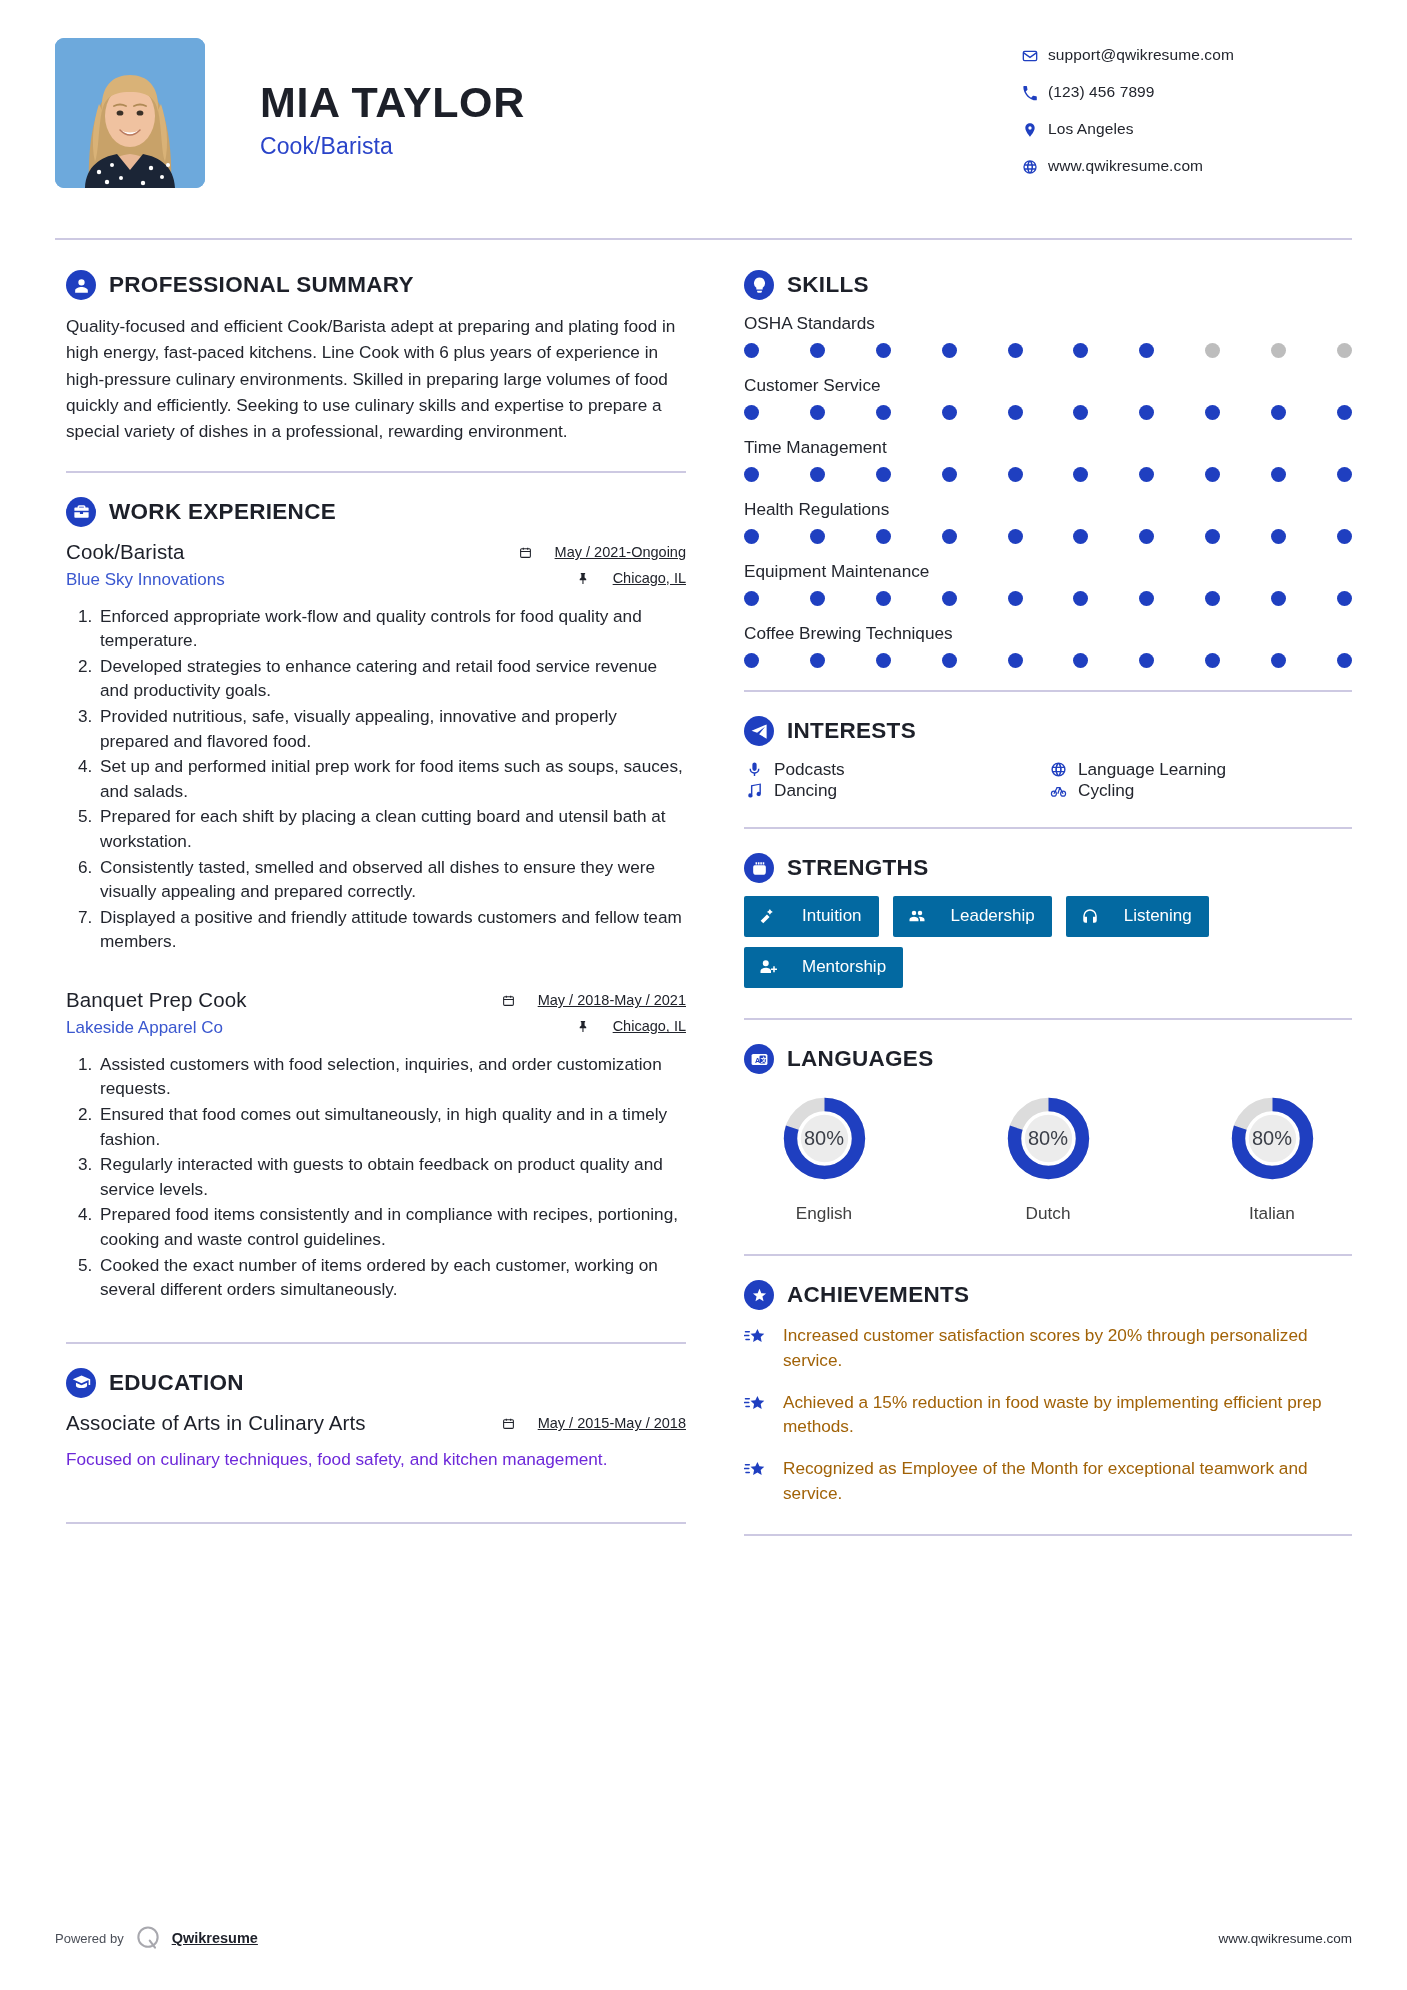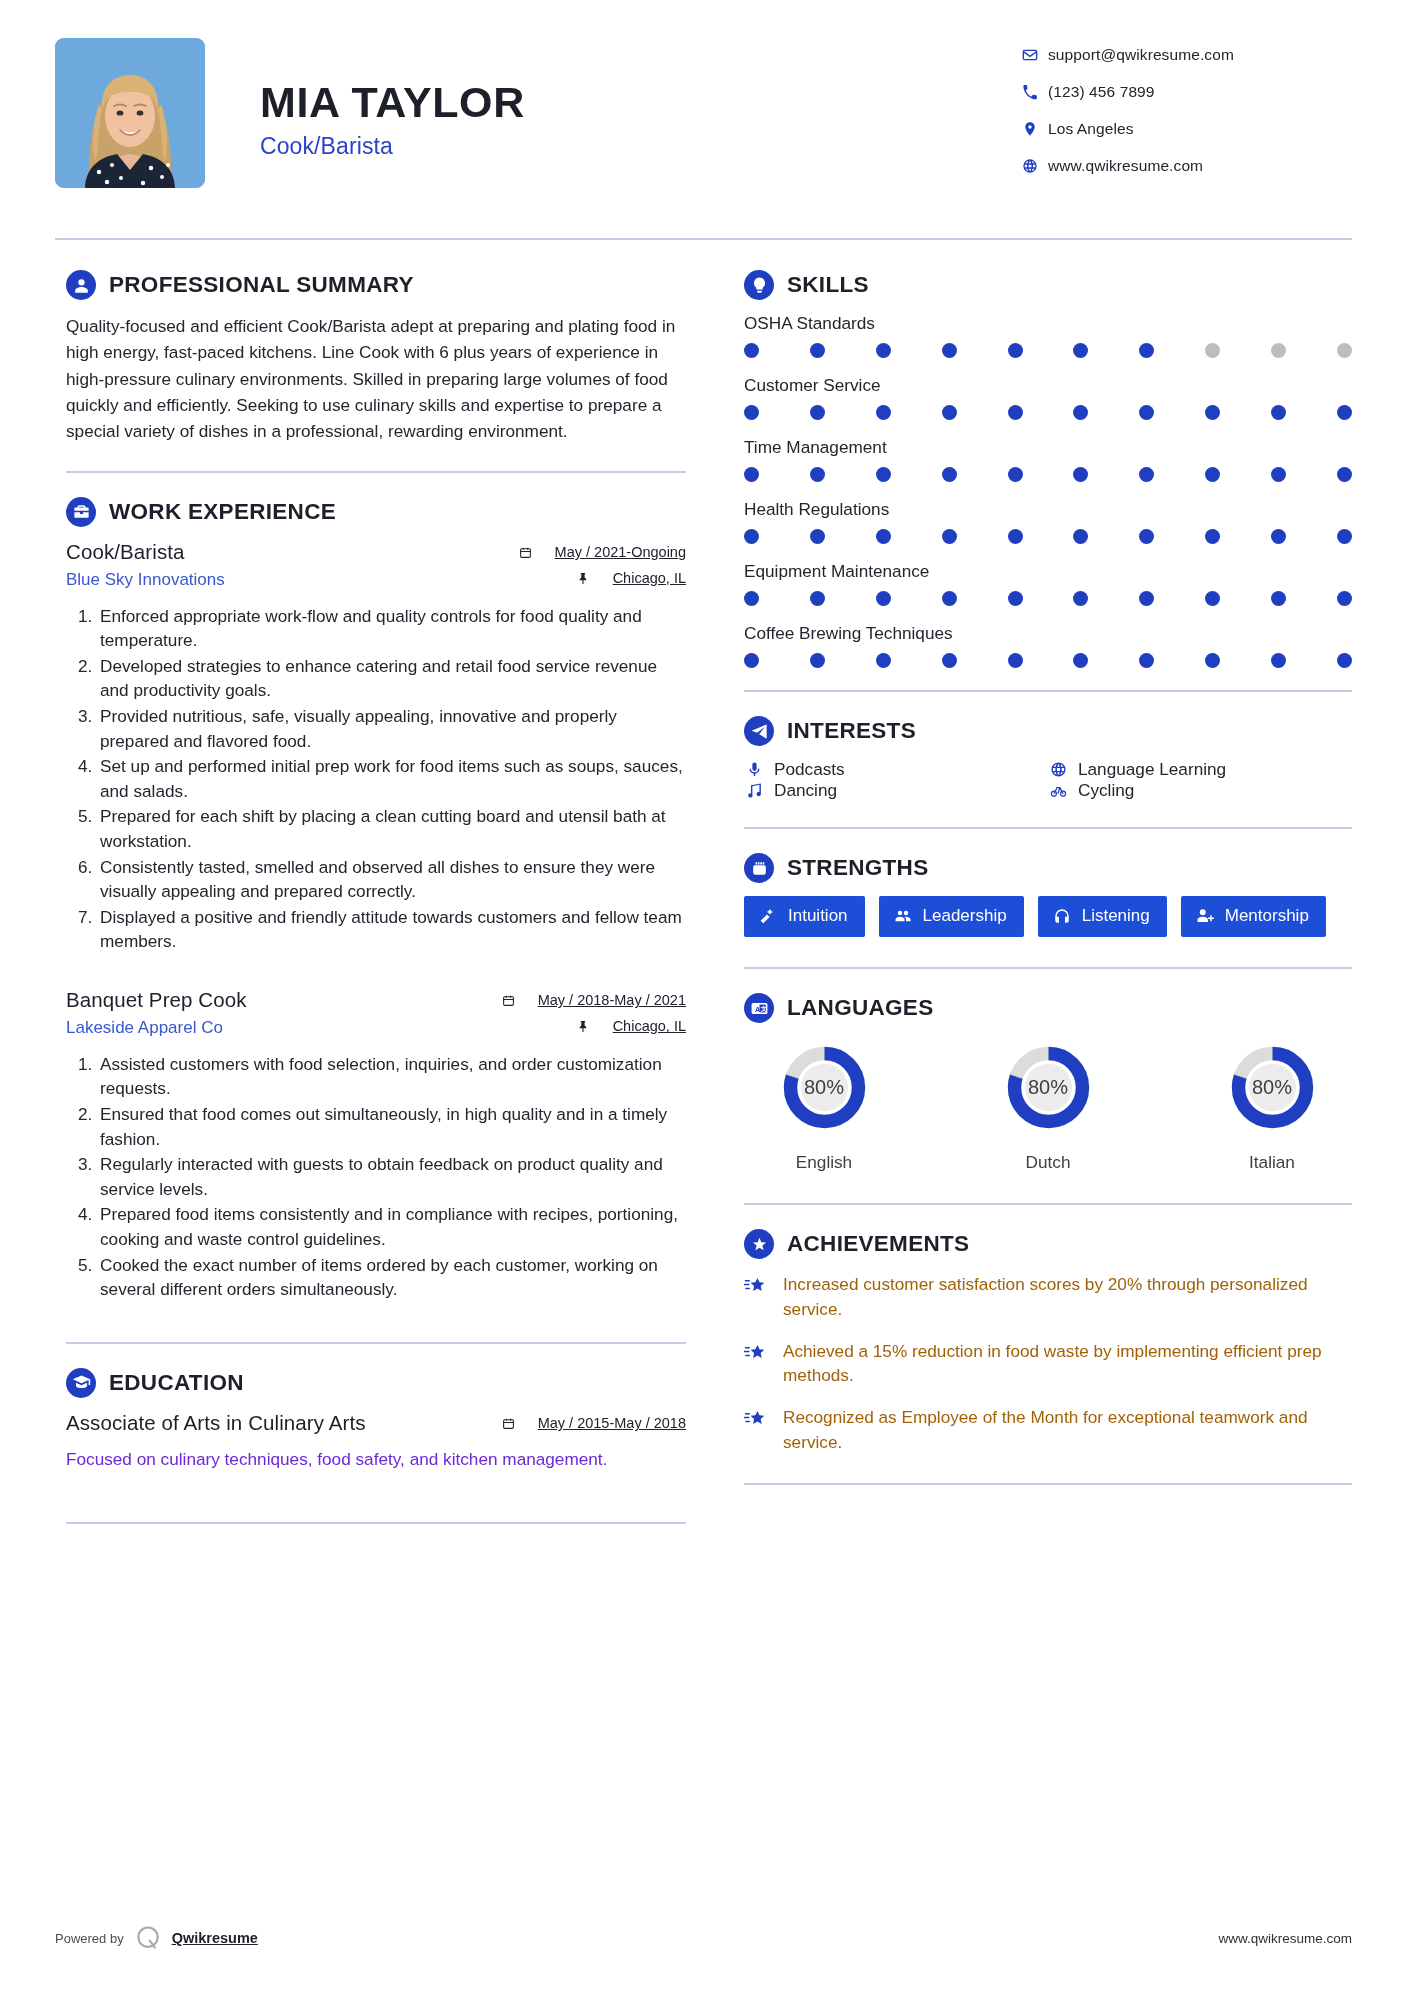--- a/index.html
+++ b/index.html
@@ -26,21 +26,21 @@
   .name {
     font-size: 43px; font-weight: 800; letter-spacing: 0.6px;
     color: #1d2029; line-height: 1.05;
   }
   .role {
     font-size: 23px; color: #2a44c9; margin-top: 8px; letter-spacing: .1px;
   }
 
   .contact { width: 330px; flex: 0 0 330px; padding-top: 8px; }
   .contact-row {
-    display: flex; align-items: center; margin-bottom: 19px;
+    display: flex; align-items: flex-end; margin-bottom: 19px;
     font-size: 15.5px; color: #22252d; letter-spacing: .1px;
   }
   .contact-ico {
     width: 26px; flex: 0 0 26px; color: #1f3fc0;
     display: flex; align-items: center; justify-content: flex-start;
   }
   .contact-ico svg { width: 16px; height: 16px; display: block; }
 
   
   .hr { height: 2px; background: #cdc9e2; width: 100%; }
@@ -100,22 +100,22 @@
 
   
   .int-grid { display: grid; grid-template-columns: 1fr 1fr; margin-top: 2px; }
   .int-item { display: flex; align-items: center; gap: 10px; font-size: 17.2px; color: #23262e; }
   .int-ico { width: 20px; flex: 0 0 20px; display: flex; align-items: center; justify-content: center; color: #1f3fc0; }
   .int-ico svg { width: 17px; height: 17px; display: block; }
 
   
   .str-wrap { display: flex; flex-wrap: wrap; gap: 10px 14px; margin-top: 4px; }
   .str-chip {
-    background: #1d4ed8; color: #fff; border-radius: 2px;
-    padding: 10px 17px 11px 15px; display: flex; align-items: center; gap: 11px;
+    background: #0369a1; color: #fff; border-radius: 2px;
+    padding: 10px 17px 11px 15px; display: flex; align-items: center; gap: 25px;
     font-size: 17px;
   }
   .str-chip svg { width: 18px; height: 18px; display: block; fill: #fff; flex: 0 0 18px; }
 
   
   .lang-wrap { display: flex; justify-content: space-between; margin-top: 10px; }
   .lang { width: 160px; text-align: center; }
   .ring { width: 103px; height: 103px; margin: 0 auto; position: relative; }
   .ring svg { width: 103px; height: 103px; display: block; transform: rotate(-90deg); }
   .ring-inner {

